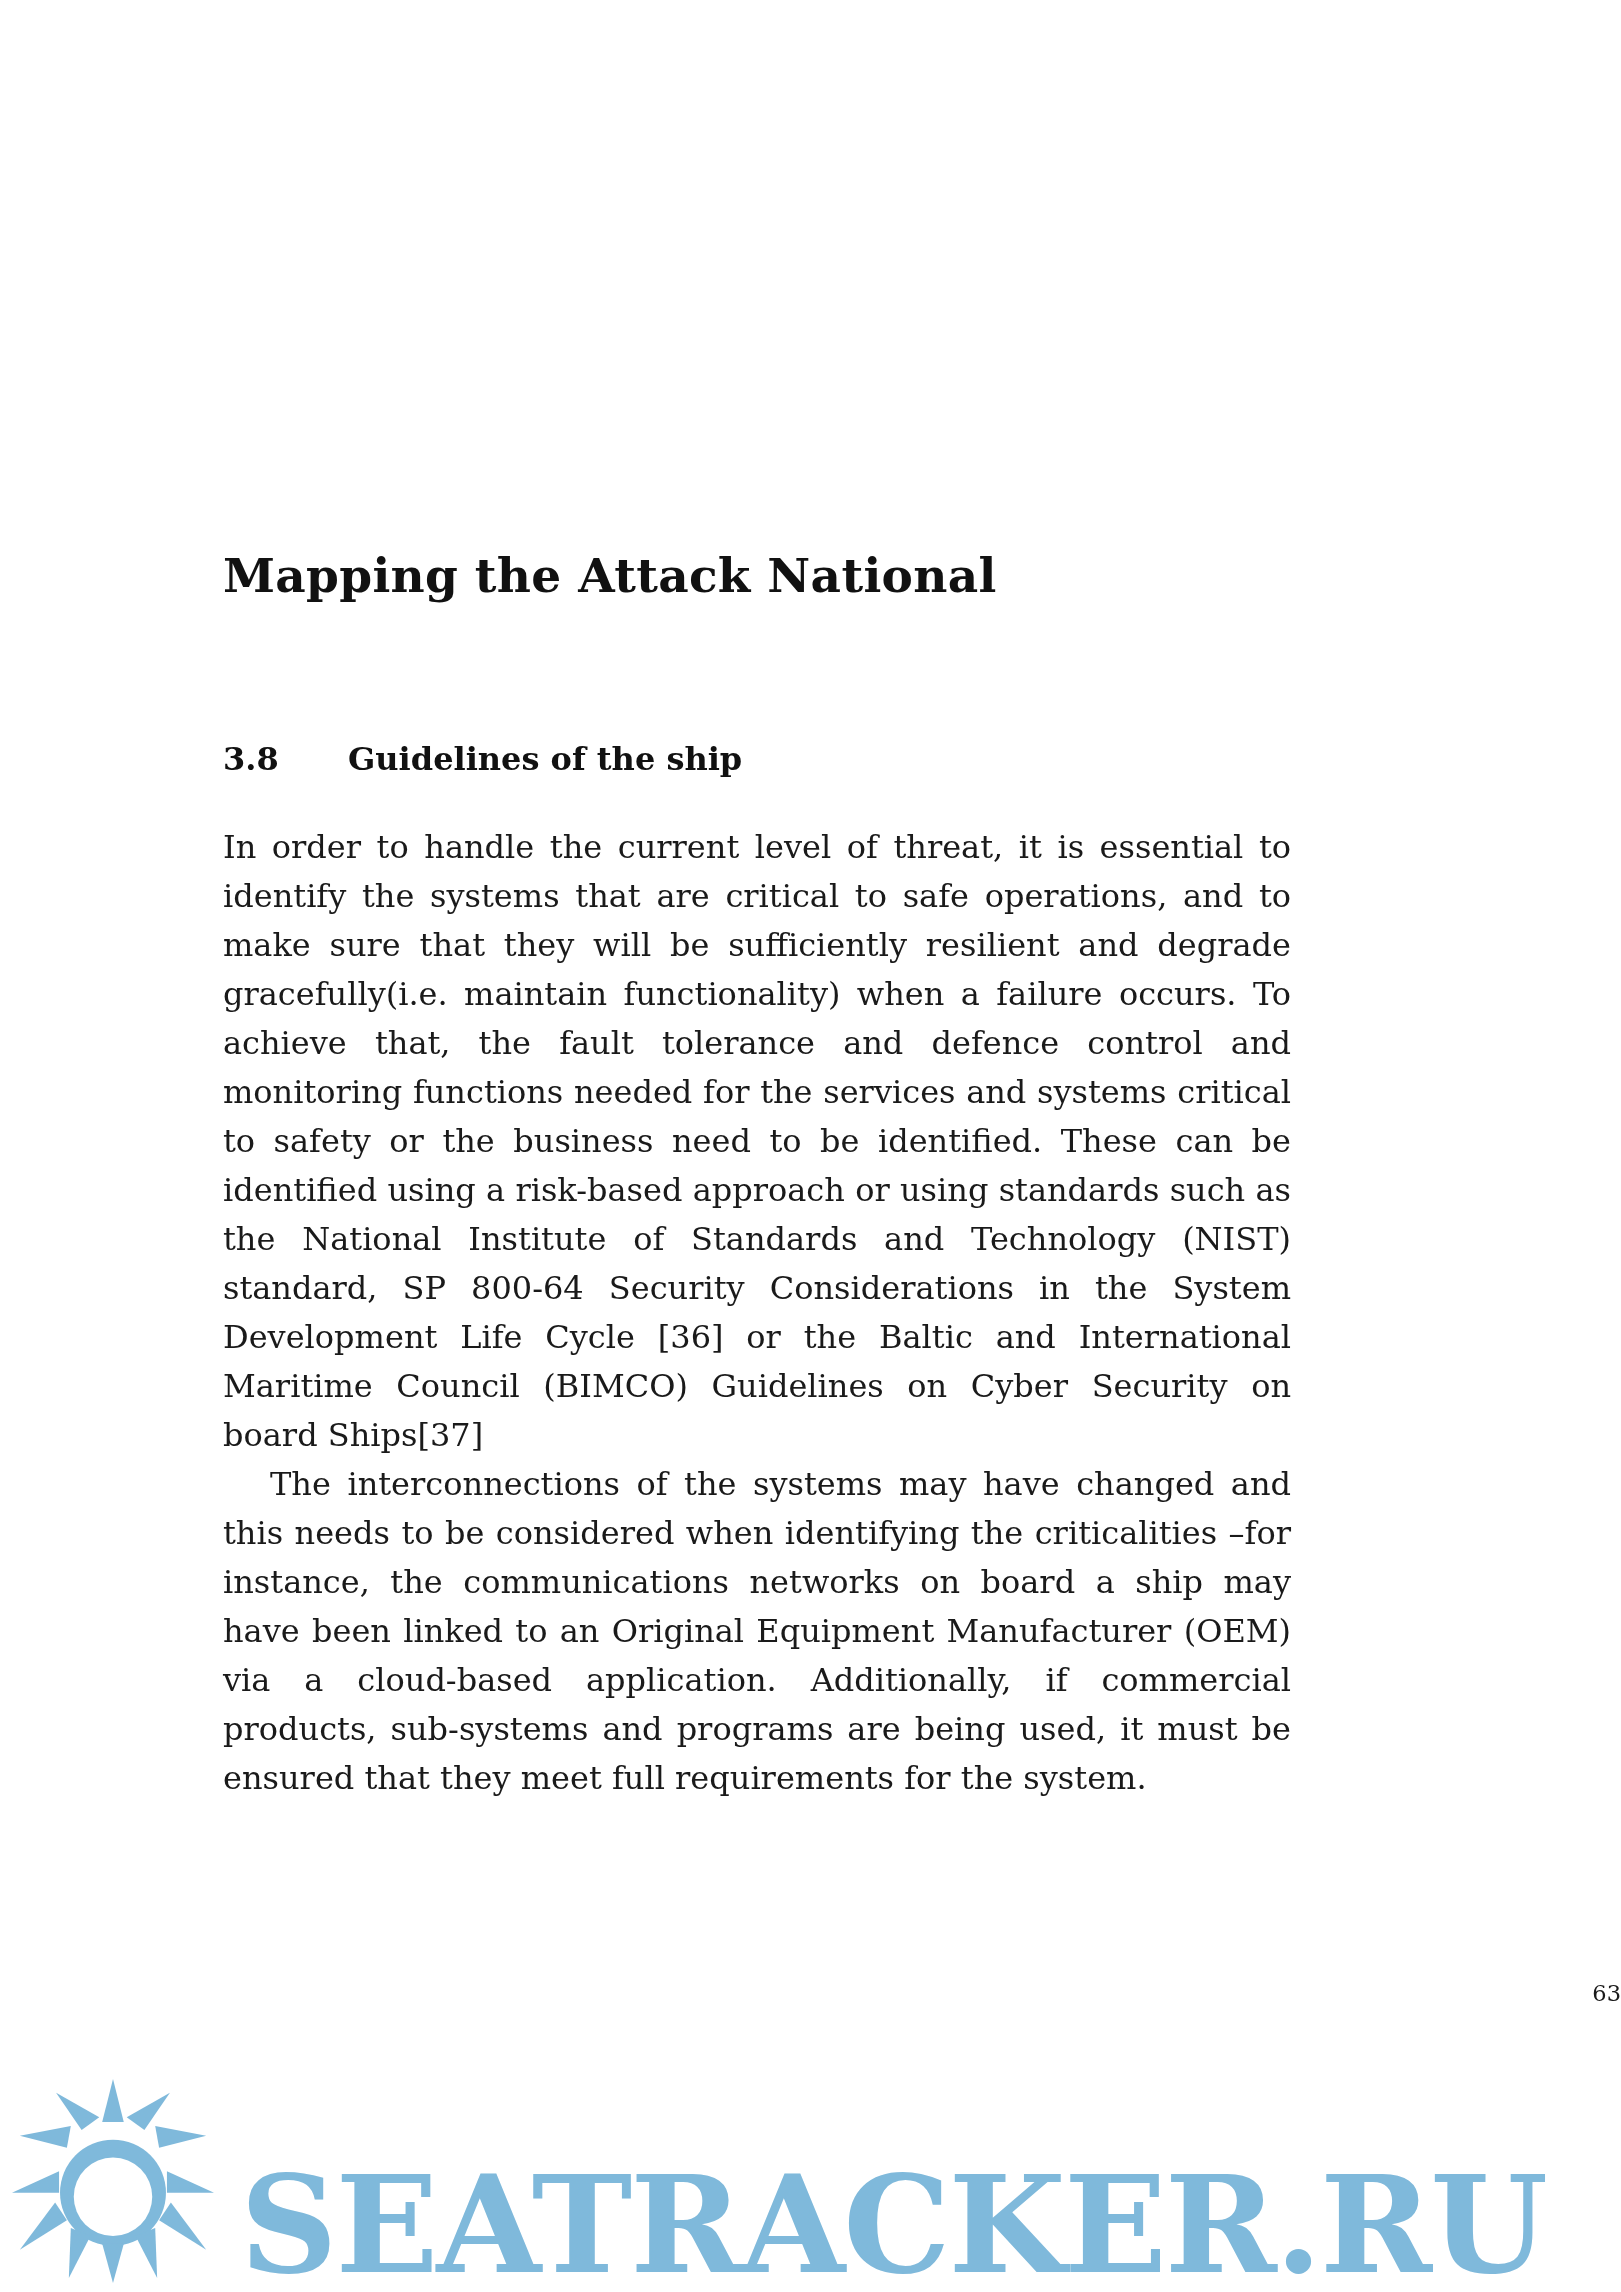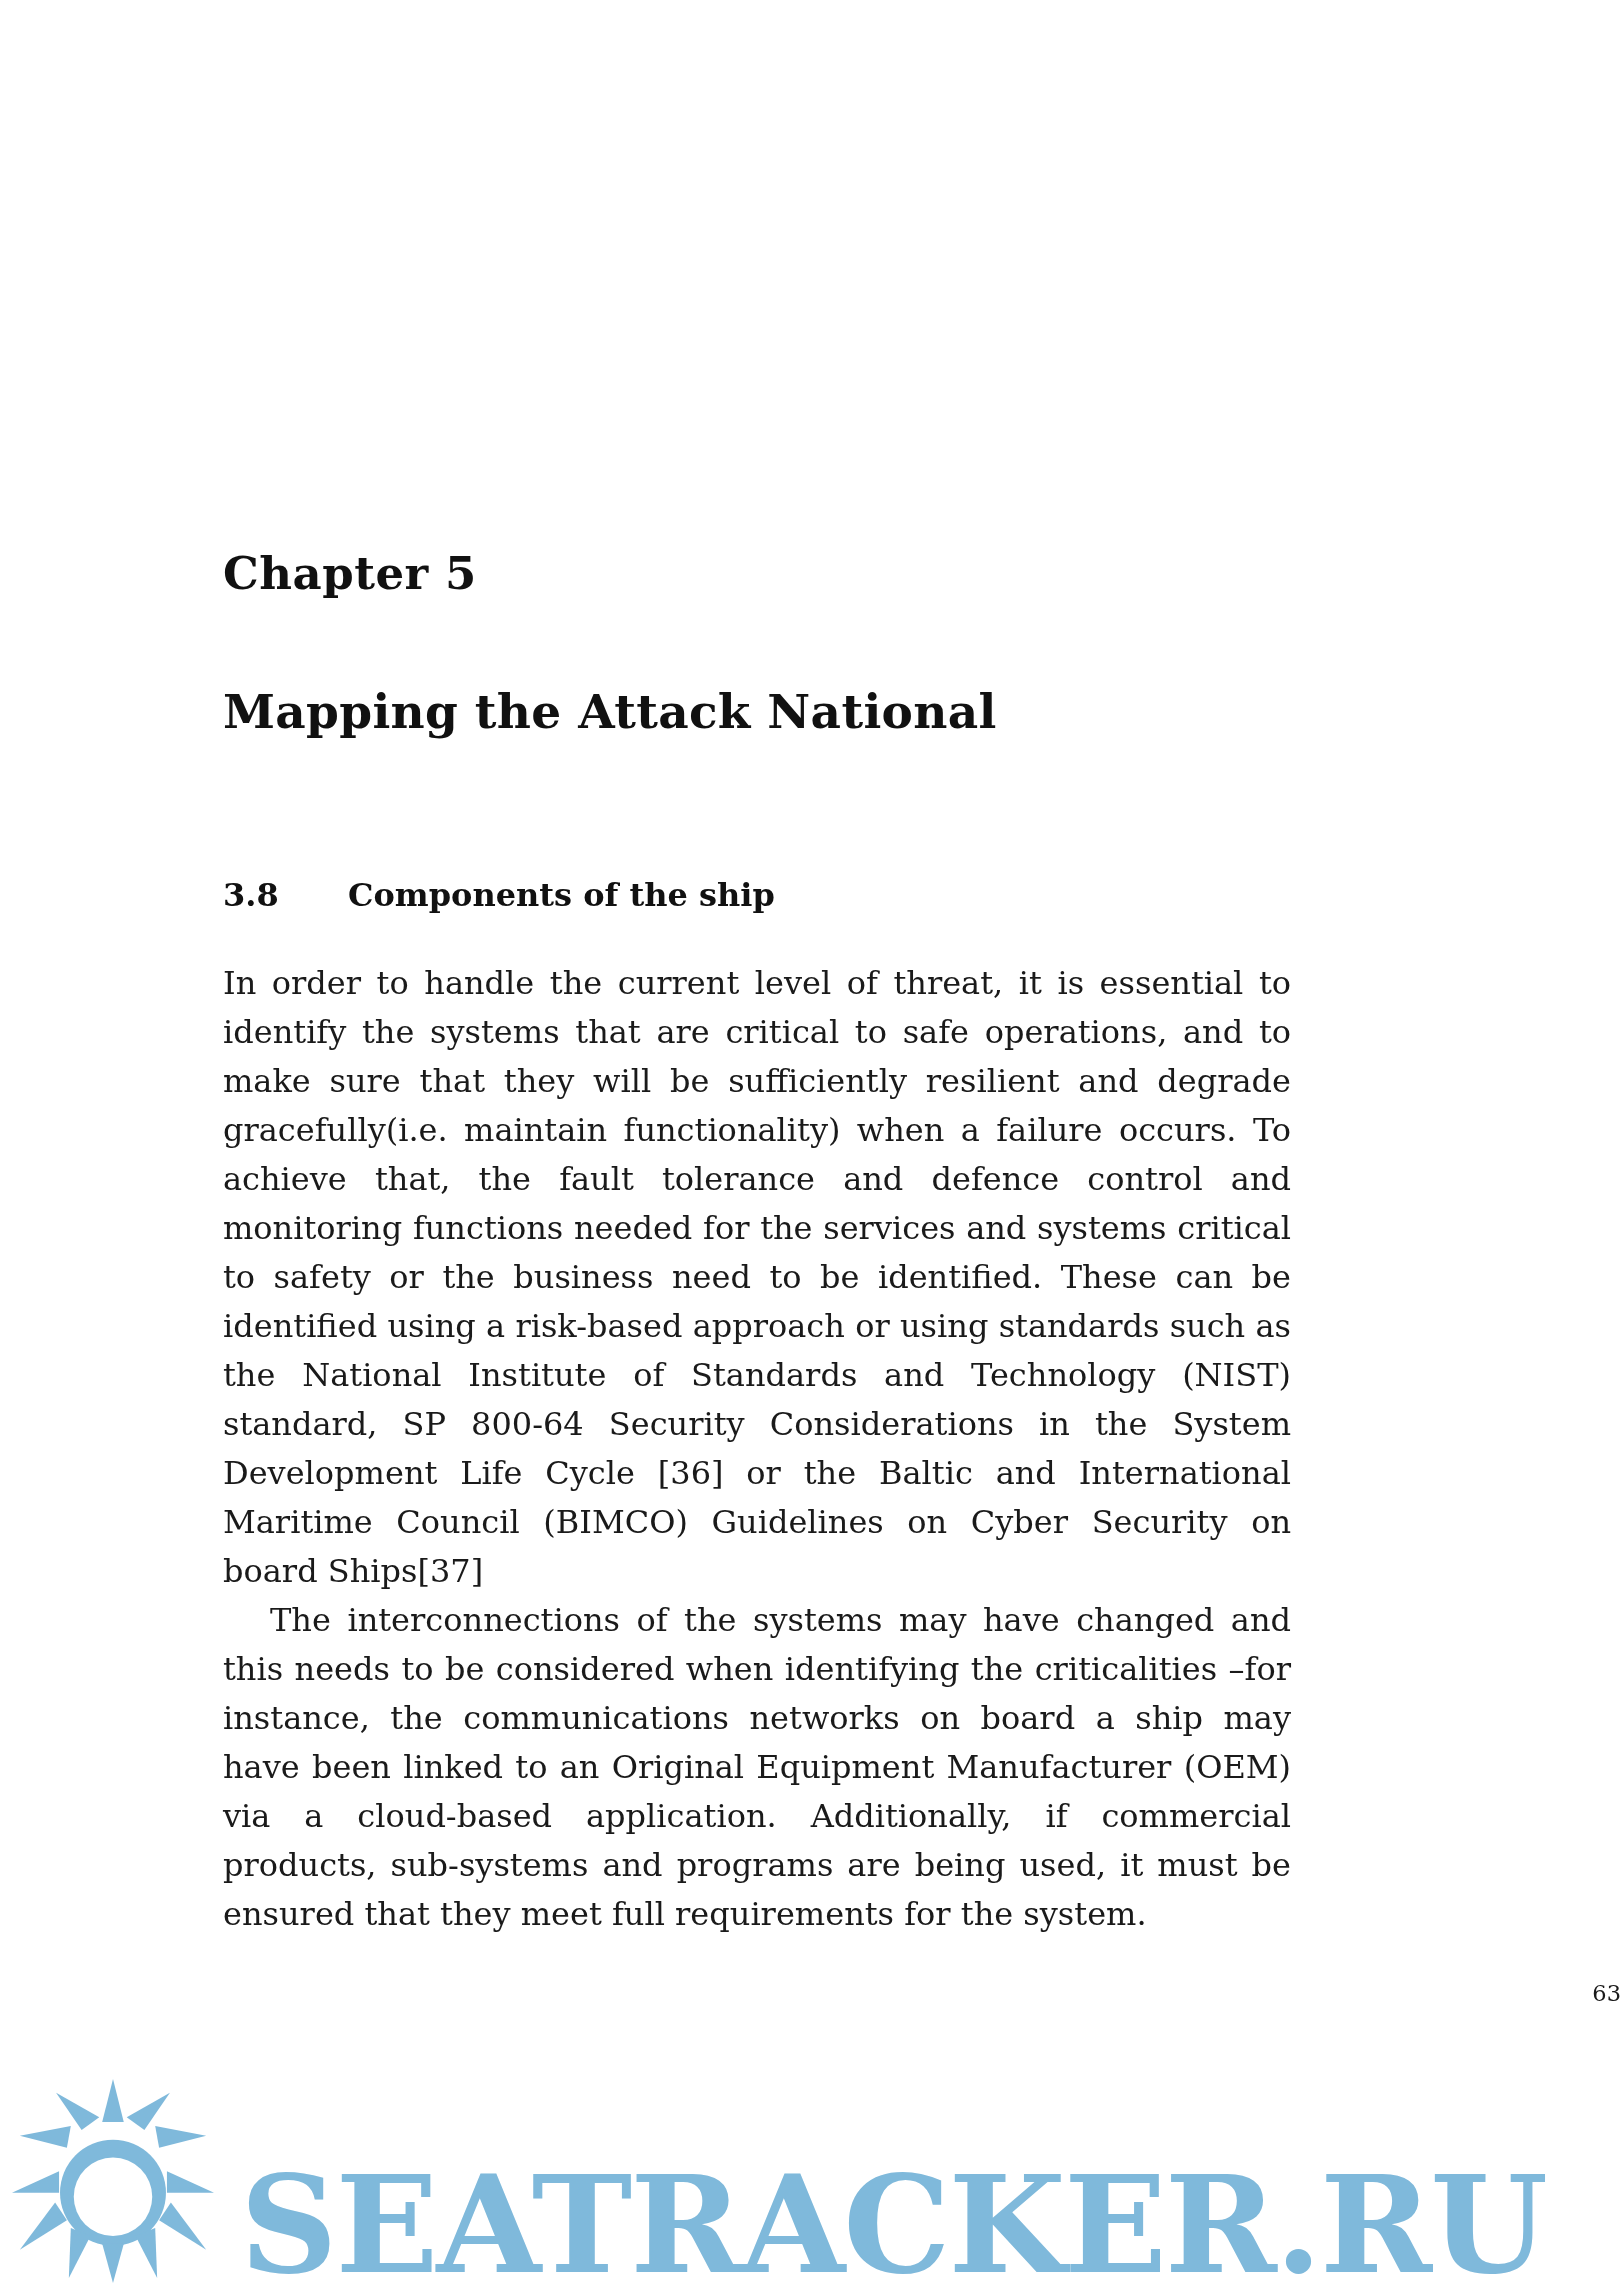--- a/index.html
+++ b/index.html
@@ -119,27 +119,26 @@
     white-space: nowrap;
   }
 </style>
 </head>
 <body>
 
 <div class="page">
 
   <div class="content">
 
-    <h1 class="chapter-label">Chapter 5</h1>
 
     <h1 class="chapter-title">Mapping the Attack National</h1>
 
     <h2 class="section-heading">
       <span class="section-number">3.8</span>
-      <span class="section-title">Components of the ship</span>
+      <span class="section-title">Guidelines of the ship</span>
     </h2>
 
     <p class="body-text">In order to handle the current level of threat, it is essential to identify the systems that are critical to safe operations, and to make sure that they will be sufficiently resilient and degrade gracefully(i.e. maintain functionality) when a failure occurs. To achieve that, the fault tolerance and defence control and monitoring functions needed for the services and systems critical to safety or the business need to be identified. These can be identified using a risk-based approach or using standards such as the National Institute of Standards and Technology (NIST) standard, SP 800-64 Security Considerations in the System Development Life Cycle [36] or the Baltic and International Maritime Council (BIMCO) Guidelines on Cyber Security on board Ships[37]</p>
 
     <p class="body-text indented">The interconnections of the systems may have changed and this needs to be considered when identifying the criticalities –for instance, the communications networks on board a ship may have been linked to an Original Equipment Manufacturer (OEM) via a cloud-based application. Additionally, if commercial products, sub-systems and programs are being used, it must be ensured that they meet full requirements for the system.</p>
 
   </div>
 
   <div class="page-number">63</div>
 

